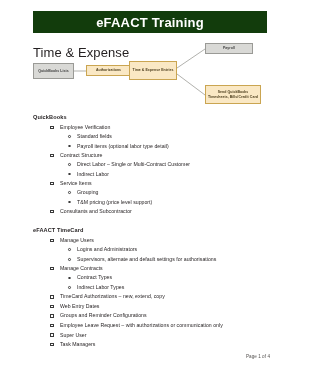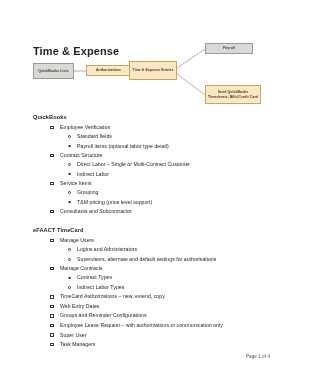--- a/index.html
+++ b/index.html
@@ -48,22 +48,22 @@
     position: absolute;
     left: 0;
     top: 40px;
     width: 298px;
     height: 72px;
   }
   .diagram-heading {
     position: absolute;
     left: 33px;
     top: 5px;
-    font-size: 11px;
-    font-weight: bold;
+    font-size: 13px;
+    font-weight: normal;
     color: #231f20;
     letter-spacing: 0.1px;
   }
   .node {
     position: absolute;
     box-sizing: border-box;
     display: flex;
     align-items: center;
     justify-content: center;
     text-align: center;
@@ -168,20 +168,23 @@
     font-size: 4.6px;
     color: #555250;
     letter-spacing: 0.05px;
   }
 </style>
 </head>
 <body>
 
 <div class="page">
 
+  <div class="banner">
+    <div class="banner-title">eFAACT Training</div>
+  </div>
 
   <div class="diagram">
 
     <div class="diagram-heading">Time &amp; Expense</div>
 
     <svg class="connectors" viewBox="0 0 298 72" preserveAspectRatio="none" xmlns="http://www.w3.org/2000/svg">
       <line x1="74" y1="31" x2="86" y2="31" stroke="#8f8f8a" stroke-width="0.7"></line>
       <line x1="131" y1="31" x2="129" y2="31" stroke="#8f8f8a" stroke-width="0.7"></line>
       <line x1="177" y1="28" x2="205" y2="9" stroke="#8f8f8a" stroke-width="0.7"></line>
       <line x1="177" y1="34" x2="205" y2="55" stroke="#8f8f8a" stroke-width="0.7"></line>

